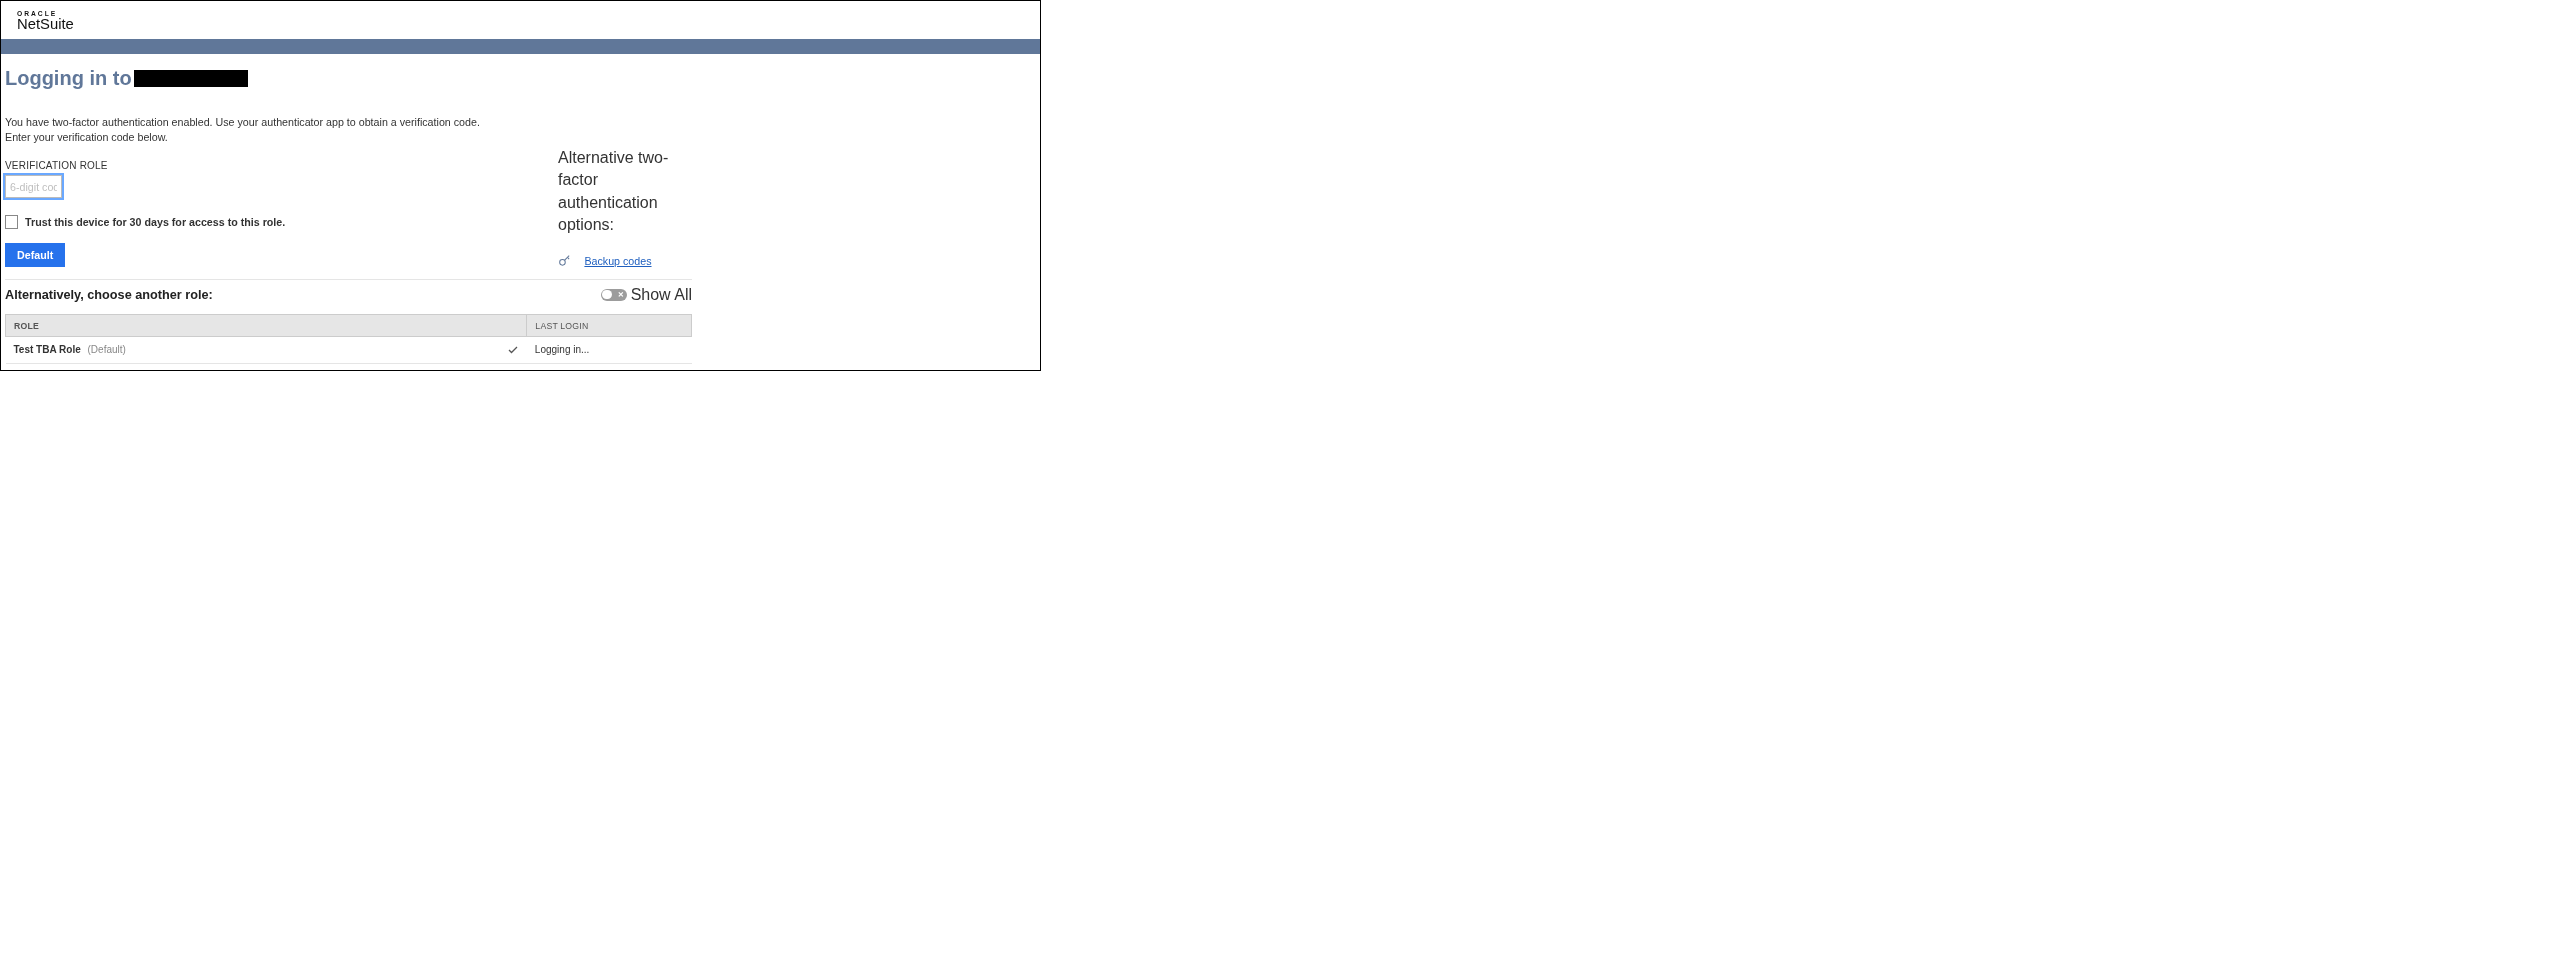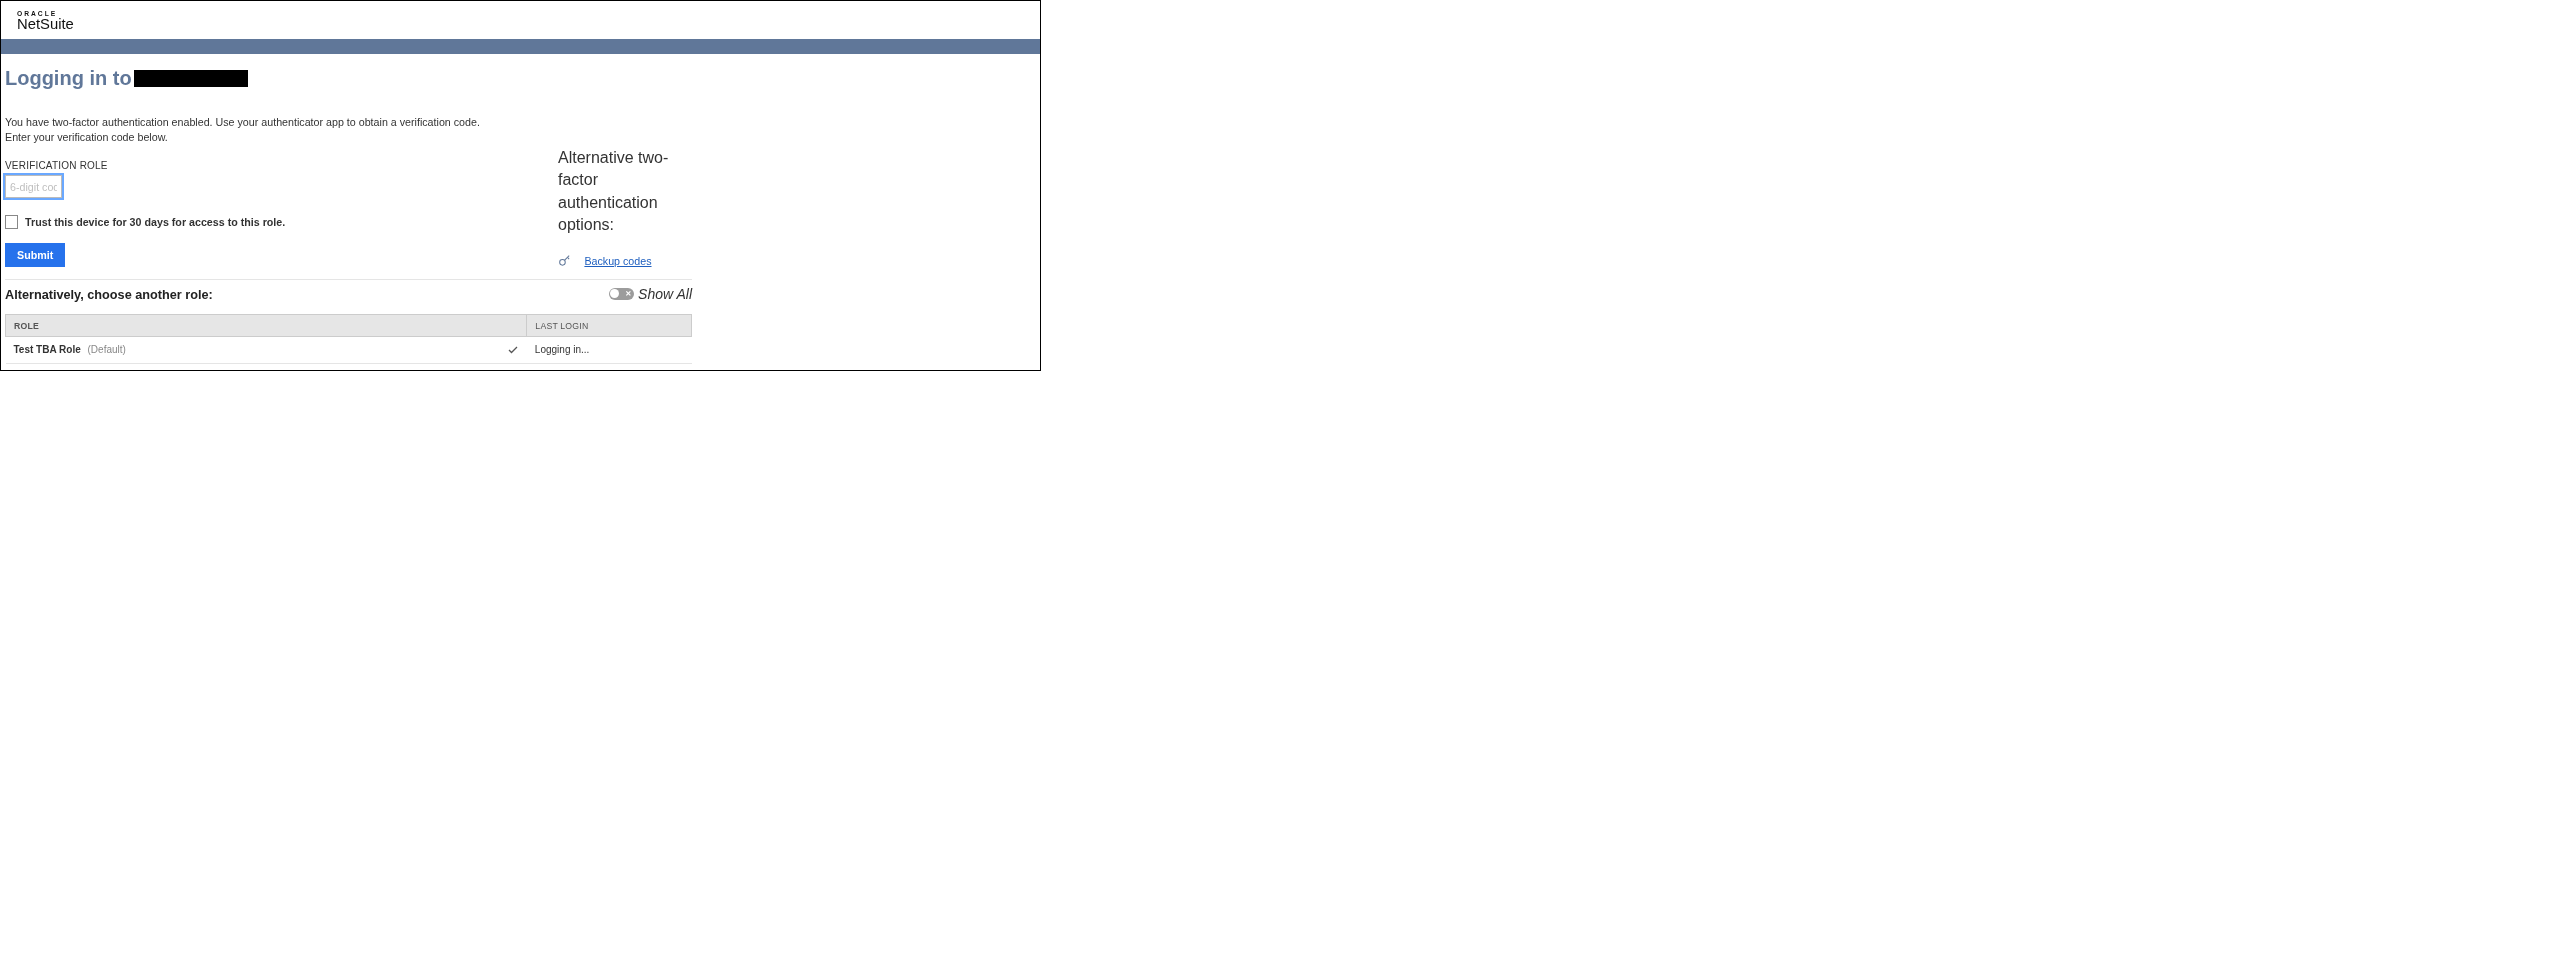--- a/index.html
+++ b/index.html
@@ -56,21 +56,21 @@
 
     .divider { border:none; border-top:0.7px solid #e5e5e5; margin:12px 0 8px; }
 
     .alt-section { position:relative; }
     .alt-h { font-size:12.7px; font-weight:700; color:#222; }
 
     .showall-wrap { position:absolute; right:0; top:-2.7px; display:flex; align-items:center; gap:4px; }
     .toggle { width:25.5px; height:12px; border-radius:6px; background:#9c9c9c; position:relative; cursor:pointer; display:flex; align-items:center; justify-content:flex-end; padding-right:2.7px; }
     .toggle .knob { position:absolute; left:1.3px; top:1.3px; width:9.4px; height:9.4px; border-radius:50%; background:#fff; }
     .toggle .x { color:#fff; font-size:7.4px; font-weight:700; line-height:1; }
-    .showall-label { font-size:14px; color:#333;font-style:italic; }
+    .showall-label { font-size:16px; color:#333; }
 
     .role-table { width:100%; border-collapse:collapse; margin-top:12px; font-size:10px; }
     .role-table th { 
       background:#e6e6e6; 
       border:0.7px solid #ccc;
       text-align:left; 
       padding:5.4px 8px; 
       font-weight:400; 
       font-size:8.7px; 
       color:#555; 
@@ -108,21 +108,21 @@
         <p class="desc">You have two-factor authentication enabled. Use your authenticator app to obtain a verification code. Enter your verification code below.</p>
 
         <div class="field-label">VERIFICATION ROLE</div>
         <input class="vc-input" type="text" placeholder="6-digit code" style="">
 
         <div class="trust-row">
           <div class="cb" role="checkbox" aria-checked="false"></div>
           <span class="trust-label">Trust this device for 30 days for access to this role.</span>
         </div>
 
-        <button class="submit-btn">Submit</button>
+        <button class="submit-btn">Default</button>
       </div>
 
       <div class="right">
         <p class="alt-desc">Alternative two-factor authentication options:</p>
         <div class="backup-row">
           <svg class="key-icon" viewBox="0 0 24 24" fill="none" stroke="#607799" stroke-width="1.8">
             <circle cx="8" cy="15" r="5"></circle>
             <path d="M12 11 L20 3"></path>
             <path d="M17 6 L20 9"></path>
           </svg>

